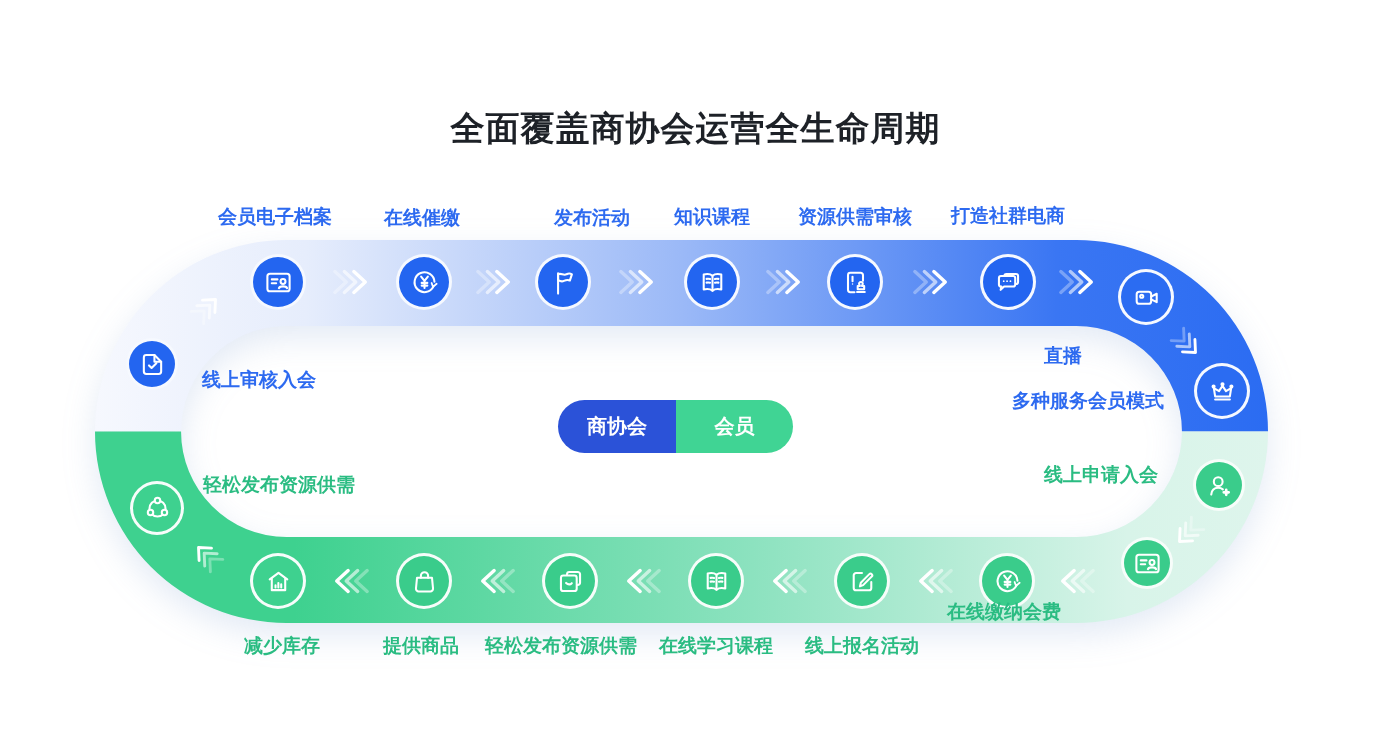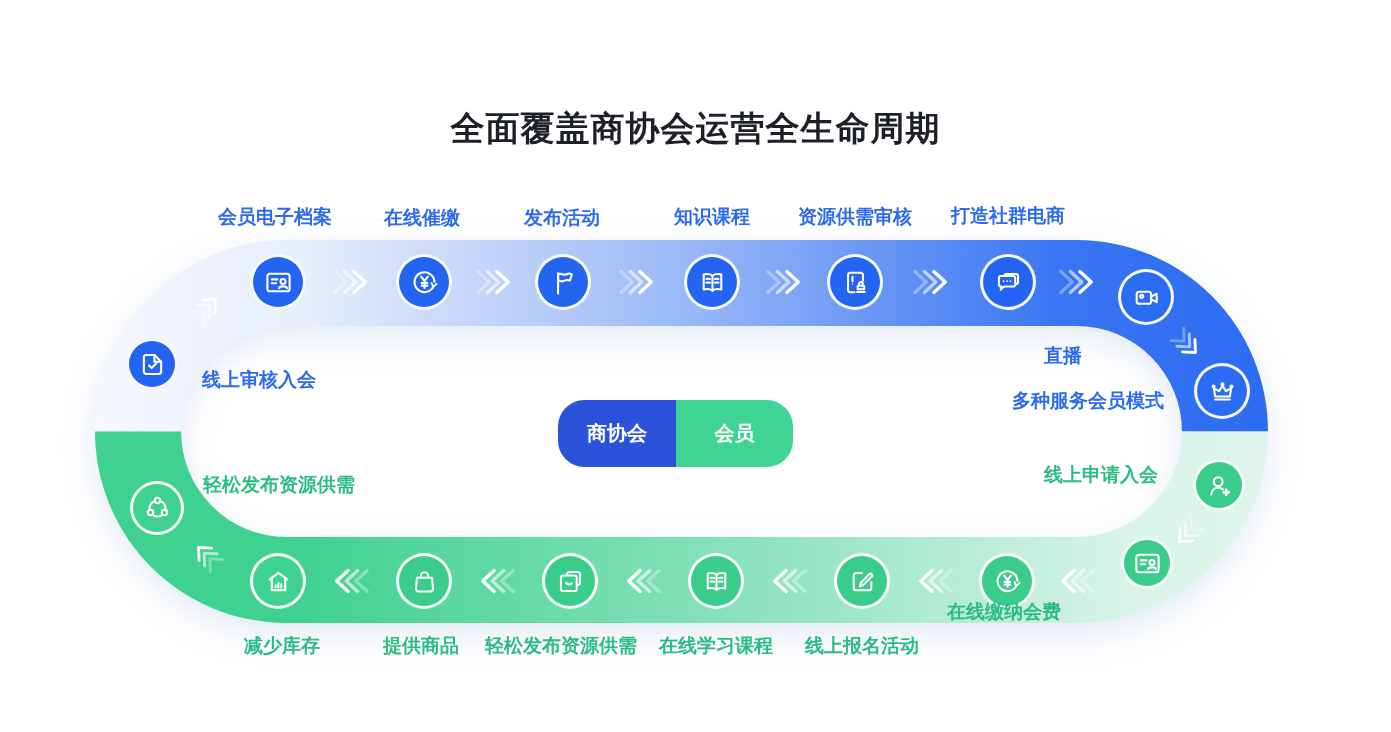--- a/index.html
+++ b/index.html
@@ -38,21 +38,21 @@
   .lbl-blue{color:#2d6af0;}
   .lbl-green{color:#2abc82;}
 
   
   .chev{position:absolute;width:38px;height:27px;pointer-events:none;}
   .chev svg{width:100%;height:100%;stroke:#ffffff;stroke-width:3.6;fill:none;
             stroke-linecap:round;stroke-linejoin:round;}
   .chev.small{width:32px;height:23px;}
 
   
-  .pill{position:absolute;left:558px;top:400px;display:flex;height:67px;}
+  .pill{position:absolute;left:558px;top:400px;display:flex;height:53px;}
   .pill .seg{
     display:flex;align-items:center;justify-content:center;
     color:#fff;font-size:20px;font-weight:700;cursor:pointer;
   }
   .seg-org{width:118px;background:#2b52d8;border-radius:26.5px 0 0 26.5px;}
   .seg-member{width:117px;background:#40d494;border-radius:0 26.5px 26.5px 0;}
 </style>
 </head>
 <body>
 
@@ -304,21 +304,21 @@
   <div class="node" style="left:126px;top:338px">
     <span class="circle sz-52 c-blue">
         <svg class="glyph" viewBox="0 0 24 24">
           <use href="#sym-doc-check"></use>
         </svg>
       </span>
     </div>
 
   <div class="lbl lbl-blue" style="left:275px;top:217px">会员电子档案</div>
   <div class="lbl lbl-blue" style="left:422px;top:218px">在线催缴</div>
-  <div class="lbl lbl-blue" style="left:562px;top:218px">发布活动</div>
+  <div class="lbl lbl-blue" style="left:592px;top:218px">发布活动</div>
   <div class="lbl lbl-blue" style="left:712px;top:217px">知识课程</div>
   <div class="lbl lbl-blue" style="left:855px;top:217px">资源供需审核</div>
   <div class="lbl lbl-blue" style="left:1008px;top:216px">打造社群电商</div>
 
   <div class="lbl lbl-blue" style="left:1063px;top:356px">直播</div>
   <div class="lbl lbl-blue" style="left:1088px;top:401px">多种服务会员模式</div>
   <div class="lbl lbl-green" style="left:1101px;top:475px">线上申请入会</div>
 
   <div class="lbl lbl-green" style="left:1004px;top:612px">在线缴纳会费</div>
   <div class="lbl lbl-green" style="left:862px;top:646px">线上报名活动</div>

